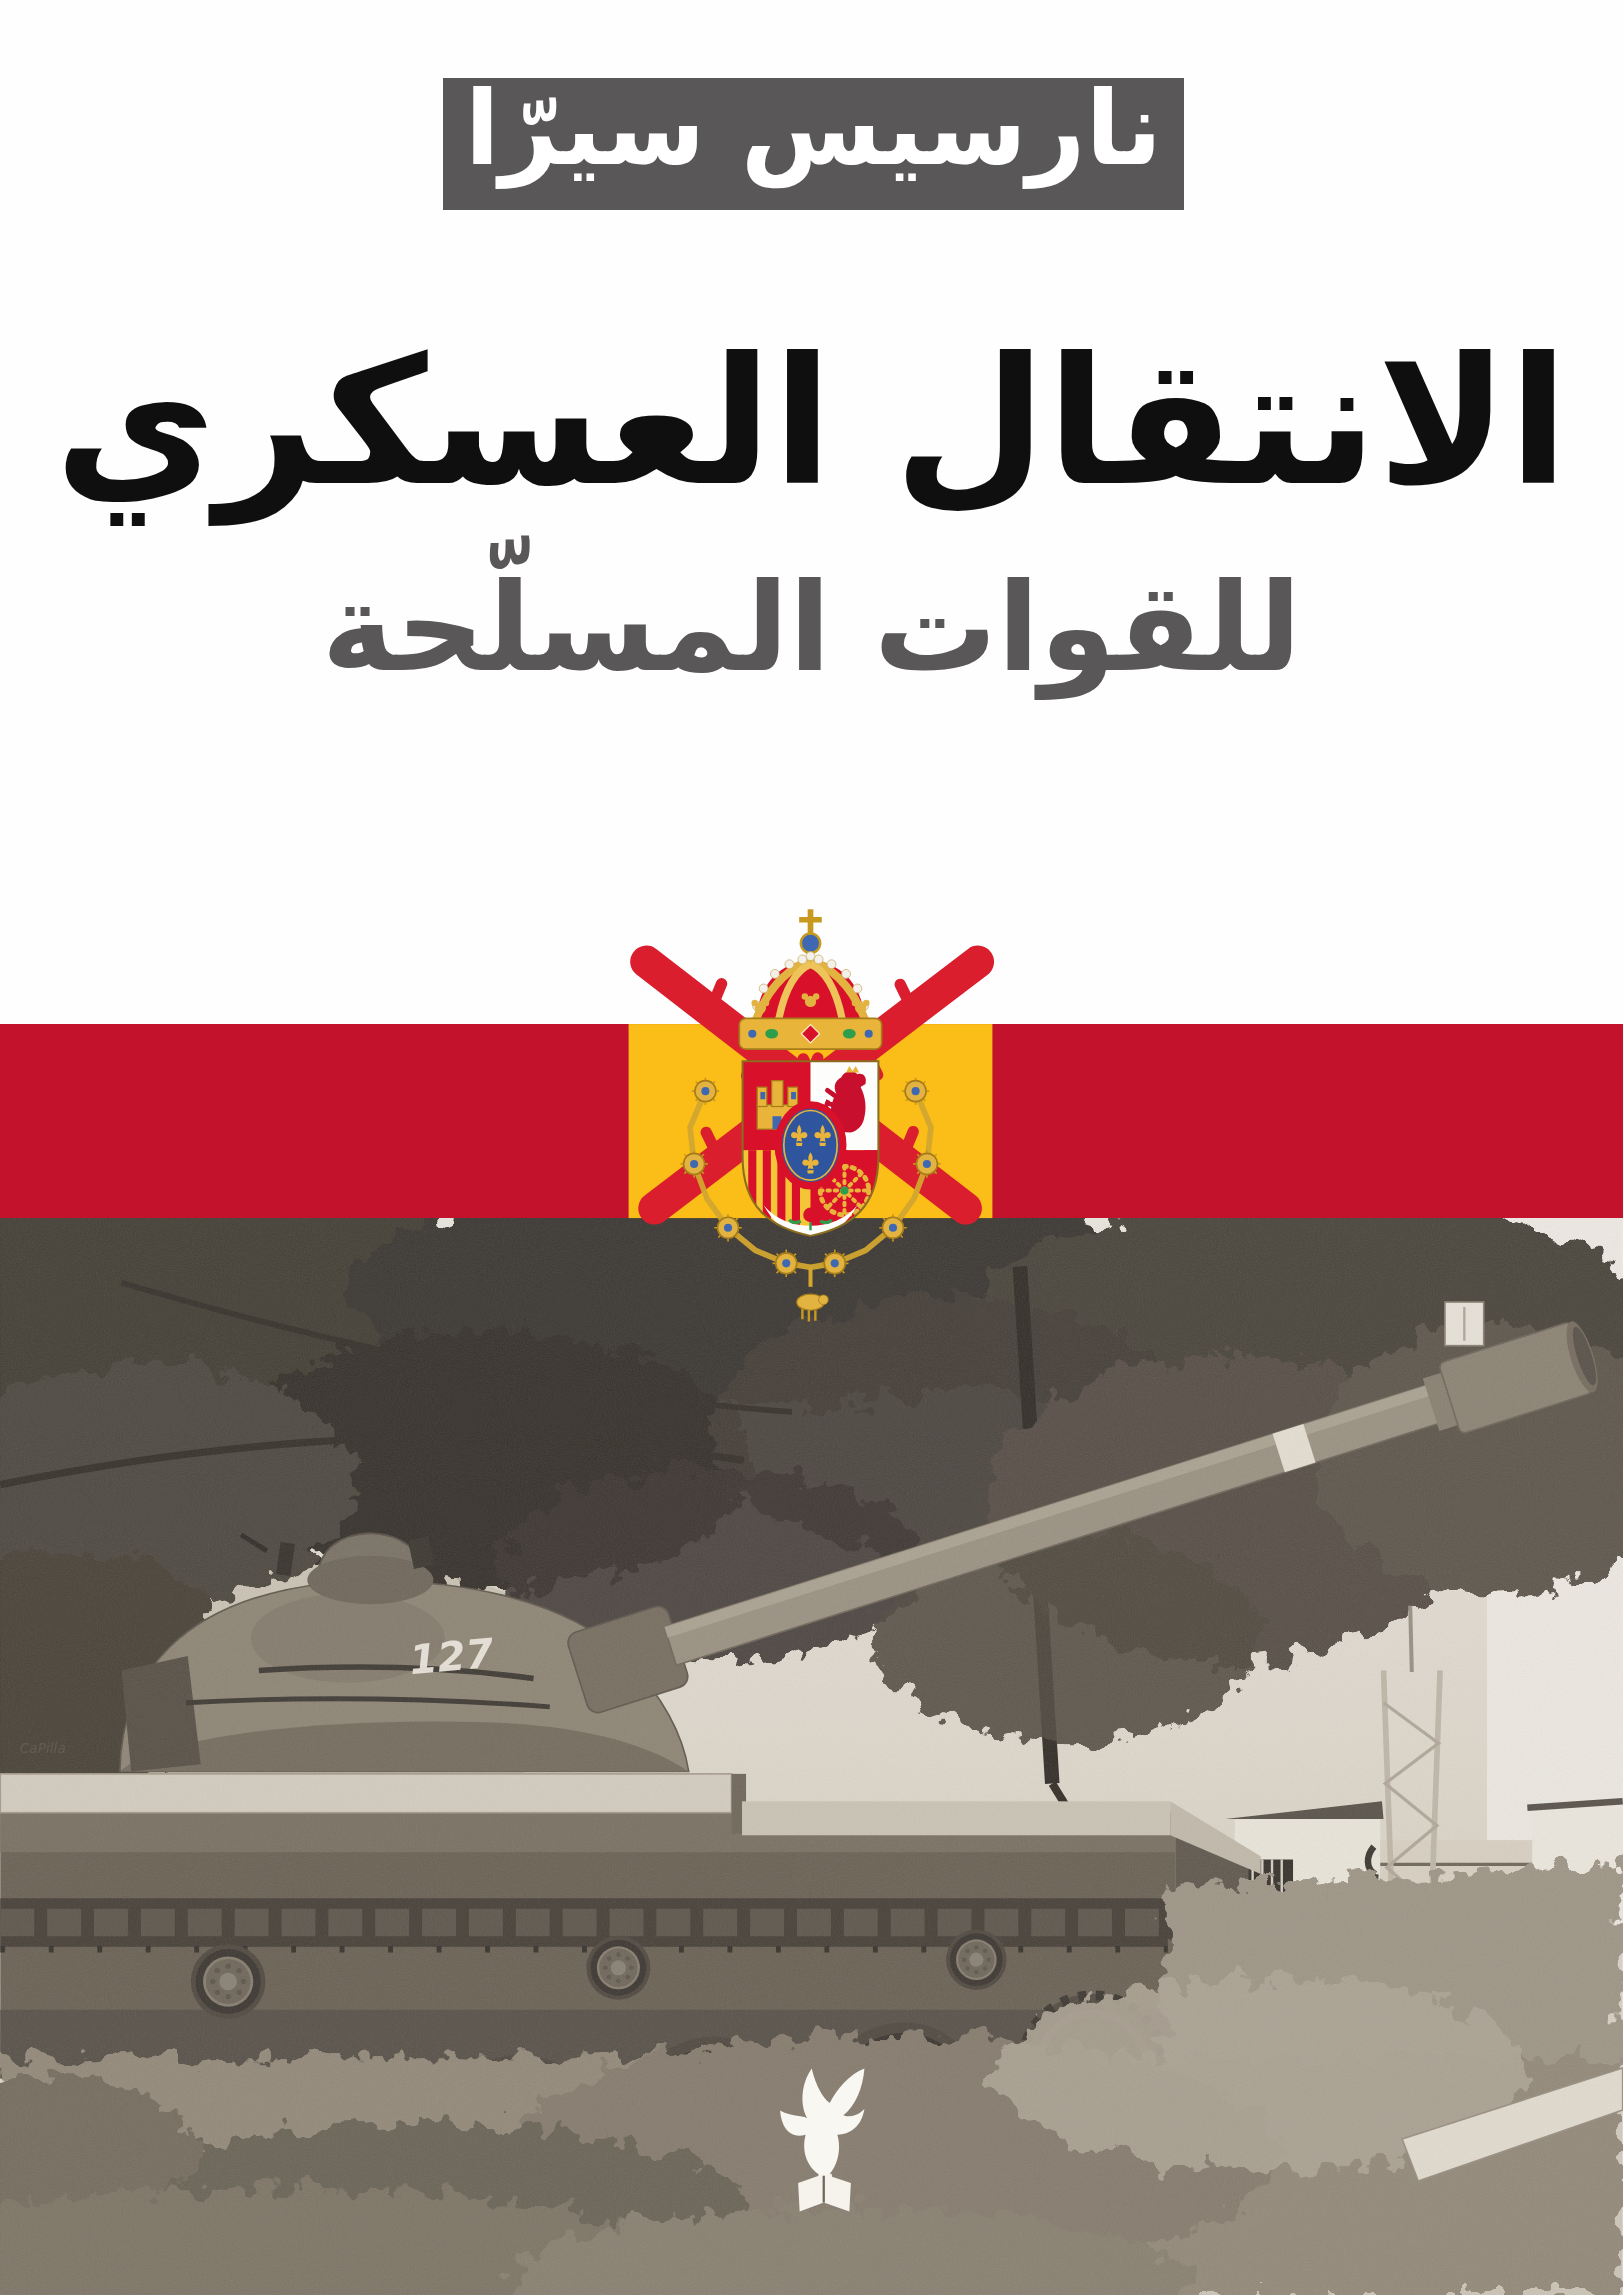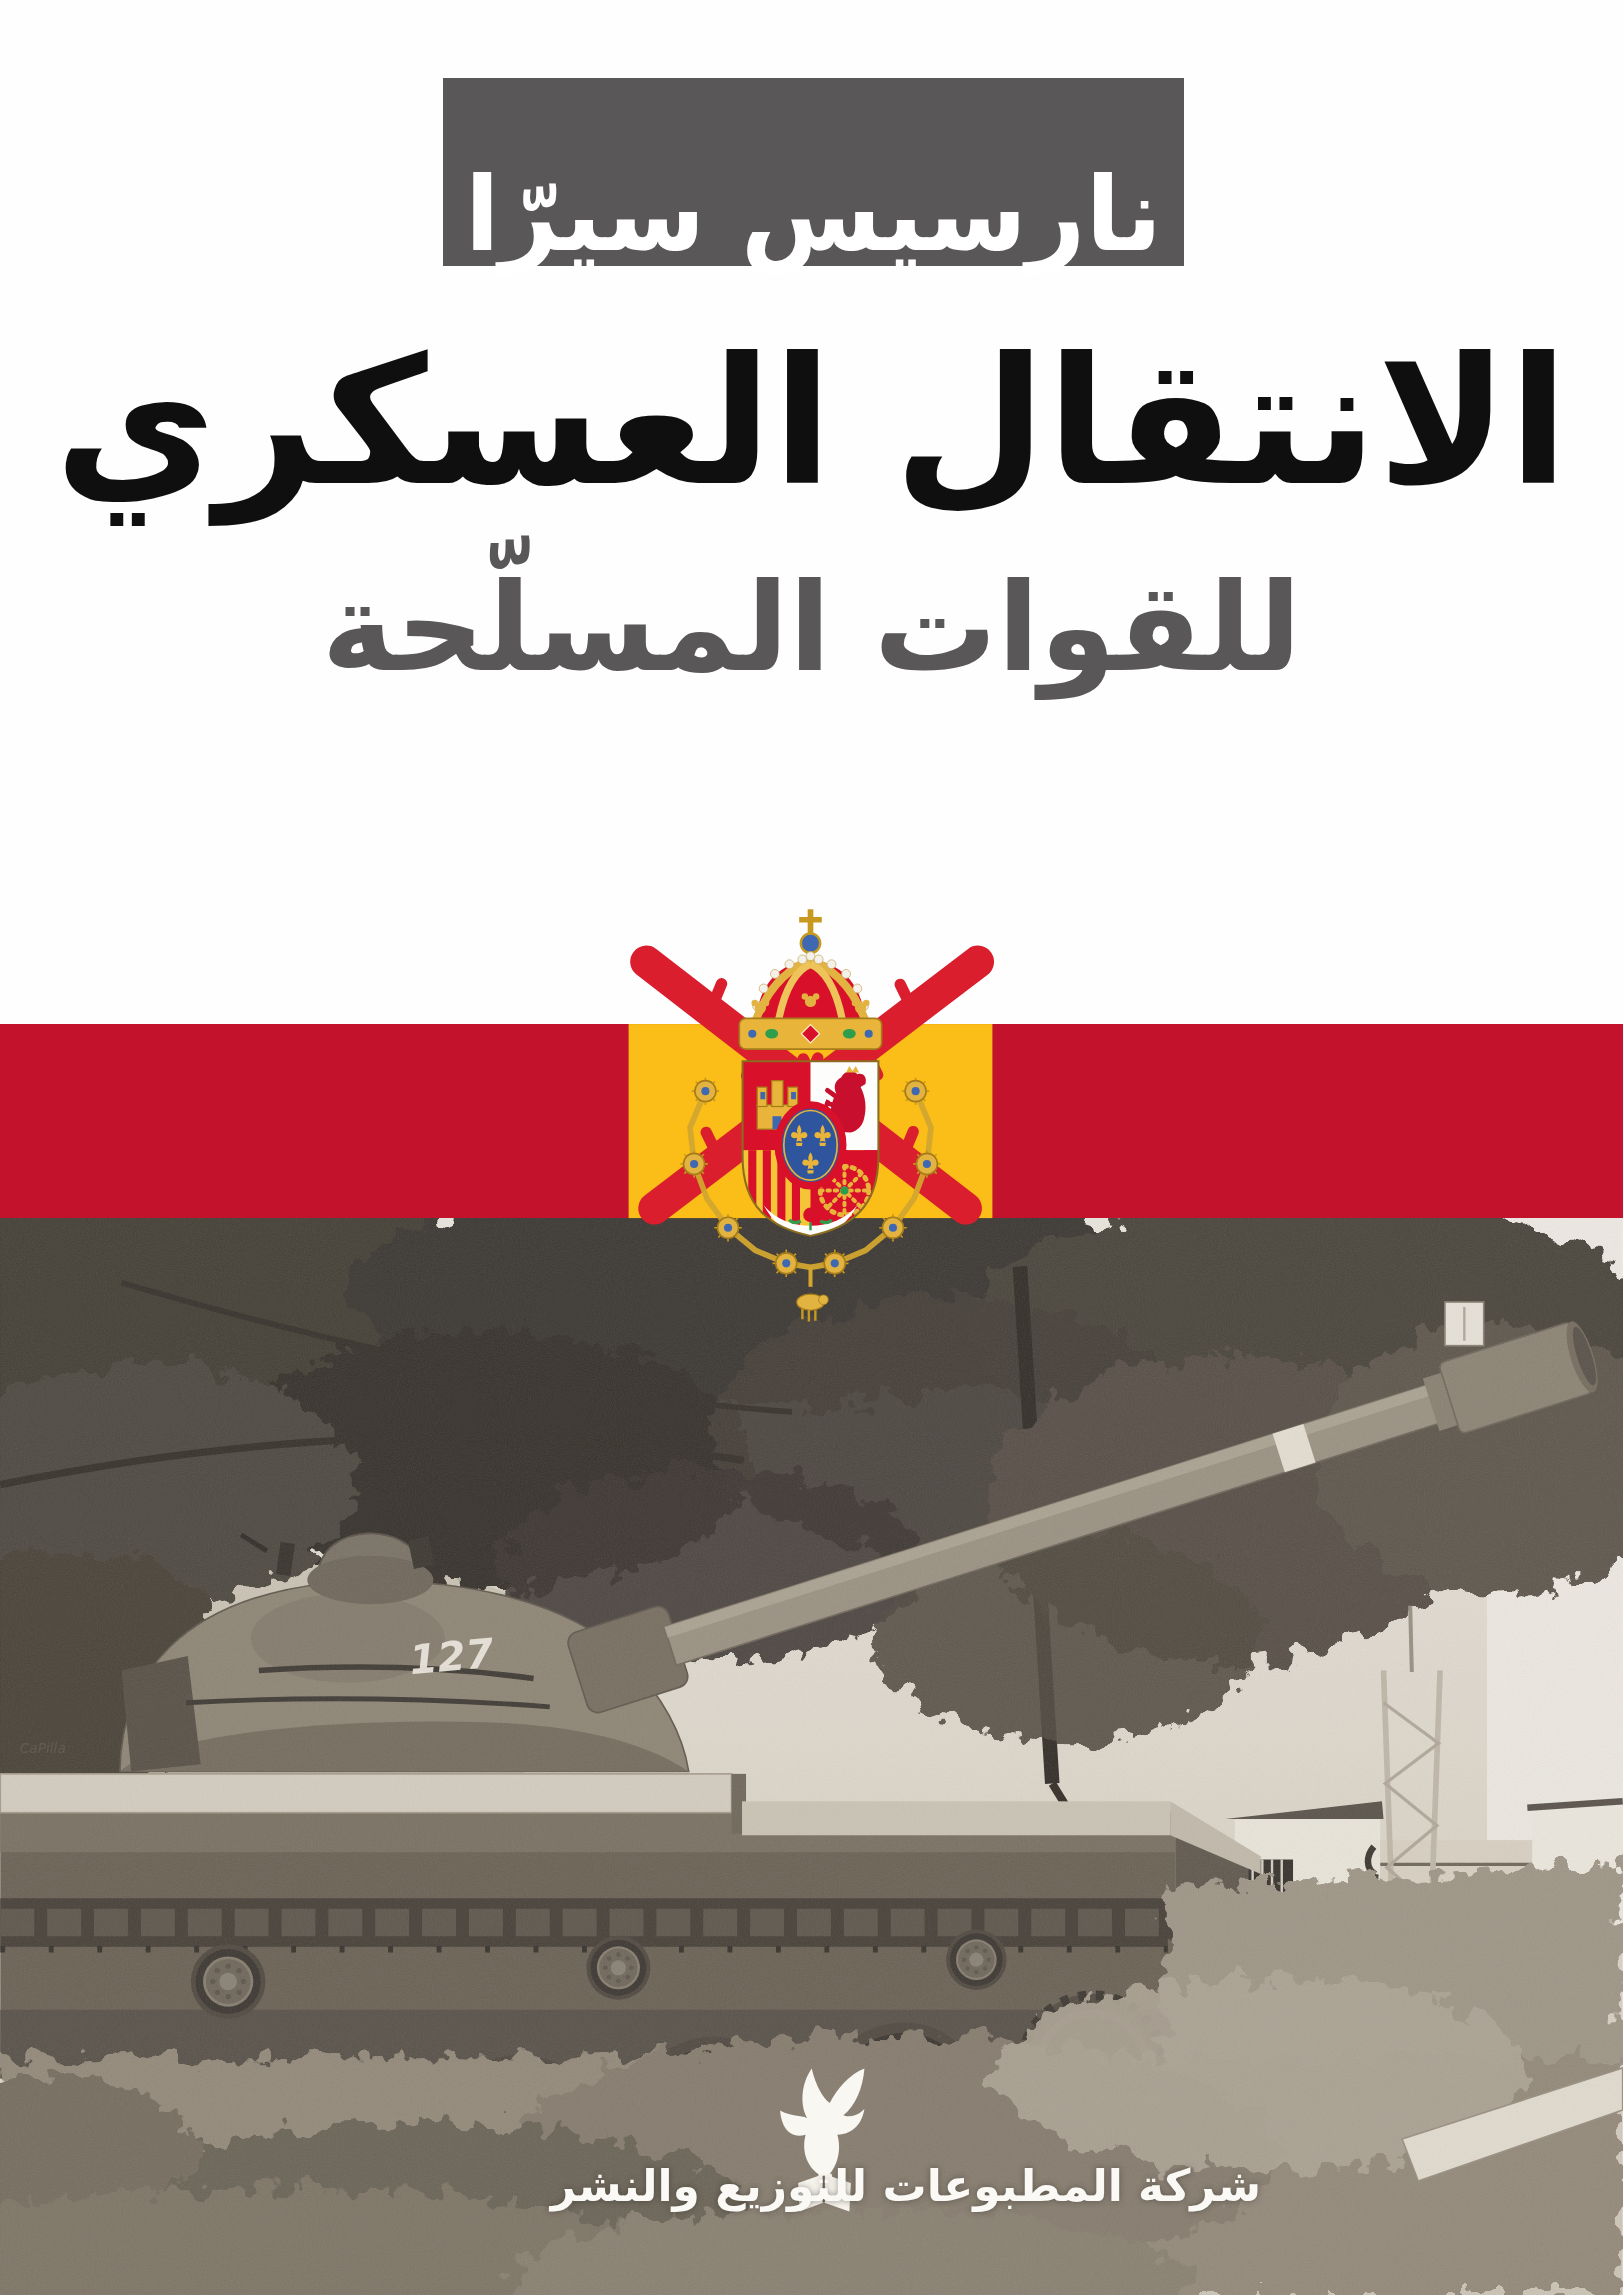--- a/index.html
+++ b/index.html
@@ -1,20 +1,20 @@
 <!DOCTYPE html>
 <html lang="ar" style="font-size:13px"><head>
 <meta charset="utf-8">
 <style>
   html,body{margin:0;padding:0;background:#ffffff;}
   .page{position:relative;width:1623px;height:2295px;background:#fefefe;overflow:hidden;
         font-family:"DejaVu Sans",sans-serif;}
   
-  .author-box{position:absolute;left:443px;top:78px;width:741px;height:188px;
-              background:#595757;display:flex;align-items:flex-end;justify-content:center;}
+  .author-box{position:absolute;left:443px;top:78px;width:741px;height:132px;
+              background:#595757;display:flex;align-items:flex-start;justify-content:center;}
   .author-name{color:#ffffff;font-size:102px;font-weight:bold;direction:rtl;white-space:nowrap;line-height:1;}
   .main-title{position:absolute;left:0;top:285px;width:1623px;height:275px;
               display:flex;align-items:center;justify-content:center;
               color:#0f0f0f;font-size:176px;font-weight:bold;direction:rtl;white-space:nowrap;line-height:1;}
   .subtitle{position:absolute;left:0;top:540px;width:1623px;text-align:center;
             color:#595757;font-weight:bold;font-size:123px;line-height:176px;direction:rtl;}
   
   .red-band{position:absolute;left:0;top:1024px;width:1623px;height:194px;background:#c3122b;}
   
   .emblem{position:absolute;left:584px;top:885px;width:453px;height:477px;}
@@ -363,16 +363,15 @@
       </g>
     </g>
   </svg>
 
   <svg class="pub-bird" viewBox="0 0 150 210">
     <path d="M40,162 L74,150 L110,162 L108,200 L74,188 L42,200 Z" fill="#f6f3ec"></path>
     <path d="M74,152 V188" stroke="#6f675c" stroke-width="3"></path>
     <path d="M70,150 L66,166 M82,150 L84,164" stroke="#f6f3ec" stroke-width="5"></path>
     <path d="M70,152 C52,142 44,120 50,98 C32,104 18,92 16,66 C30,74 44,72 52,76 C42,58 44,30 58,10 C64,34 72,48 82,56 C92,36 108,18 128,10 C126,36 116,60 100,72 C110,76 120,72 128,64 C124,88 108,98 92,98 C98,118 92,140 80,152 Z" fill="#f9f7f2"></path>
   </svg>
-  <div class="publisher-name">شركة المطبوعات للتوزيع والنشر</div>
 
 </div>
 
 
 </body></html>

